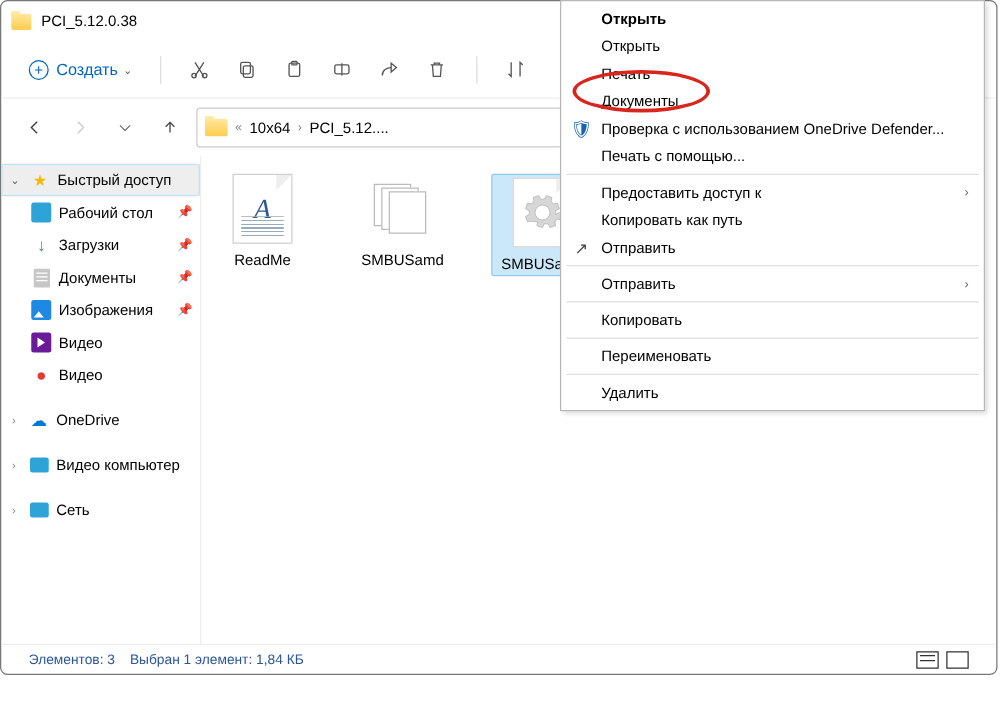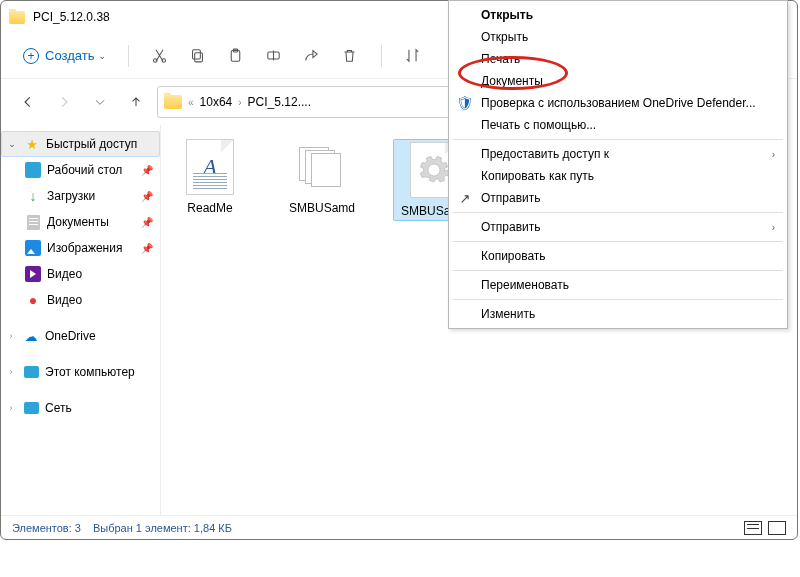--- a/index.html
+++ b/index.html
@@ -66,21 +66,21 @@
   .thumb.readme .a{font-family:serif;font-style:italic;font-size:22px;color:#2b5797;}
   .thumb.readme::after{content:"";position:absolute;bottom:5px;left:6px;right:6px;height:16px;background:repeating-linear-gradient(to bottom,#9ab 0,#9ab 1px,transparent 1px,transparent 3px);}
   .thumb.cat{border:none;background:transparent;}
   .thumb.cat .stack{position:relative;width:46px;height:40px;}
   .thumb.cat .pg{position:absolute;width:30px;height:34px;background:#fff;border:1px solid #bbb;}
   .thumb.cat .pg1{top:0;left:0;}
   .thumb.cat .pg2{top:3px;left:6px;}
   .thumb.cat .pg3{top:6px;left:12px;}
   .gear{width:36px;height:36px;fill:#d7d7d7;stroke:#bbb;stroke-width:.5;}
 
-  .status{height:24px;border-top:1px solid #eee;display:flex;align-items:center;padding:0 11px;font-size:11px;color:#2b5797;gap:12px;}
+  .status{height:24px;border-top:1px solid #eee;display:flex;align-items:center;padding:0 22px;font-size:11px;color:#2b5797;gap:12px;}
   .viewbtns{margin-left:auto;display:flex;gap:6px;}
   .vb{width:18px;height:14px;border:1.5px solid #333;}
   .vb.list::after{content:"";display:block;margin:2px;border-top:1.5px solid #333;height:3px;border-bottom:1.5px solid #333;}
 
   
   .ctx{position:absolute;top:0;left:448px;width:340px;background:#fff;border:1px solid #b8b8b8;box-shadow:2px 2px 4px rgba(0,0,0,.15);padding:3px 2px;font-size:12px;}
   .ctx-item{display:flex;align-items:center;height:22px;padding:0 10px 0 30px;position:relative;white-space:nowrap;}
   .ctx-item.bold{font-weight:600;}
   .ctx-sep{height:1px;background:#ddd;margin:3px 2px;}
   .ctx-chev{margin-left:auto;font-size:10px;color:#666;padding-left:10px;}
@@ -236,21 +236,21 @@
           <span class="chev-rt" style="margin-left:-14px">›</span>
           <span class="ic onedrive">☁</span>
           <span>OneDrive</span>
         </div>
       <div style="height:10px"></div>
       <div class="sb-item sb-top">
           <span class="chev-rt" style="margin-left:-14px">›</span>
           <span class="ic">
             <span class="pc"></span>
           </span>
-          <span>Этот компьютер</span>
+          <span>Видео компьютер</span>
         </div>
       <div style="height:10px"></div>
       <div class="sb-item sb-top">
           <span class="chev-rt" style="margin-left:-14px">›</span>
           <span class="ic">
             <span class="net"></span>
           </span>
           <span>Сеть</span>
         </div>
     </div>
@@ -335,17 +335,17 @@
   <div class="ctx-sep"></div>
   <div class="ctx-item">
       <span>Копировать</span>
     </div>
   <div class="ctx-sep"></div>
   <div class="ctx-item">
       <span>Переименовать</span>
     </div>
   <div class="ctx-sep"></div>
   <div class="ctx-item">
-      <span>Изменить</span>
+      <span>Удалить</span>
     </div>
 </div>
 
 <div class="red-ring"></div>
 
 </body></html>

